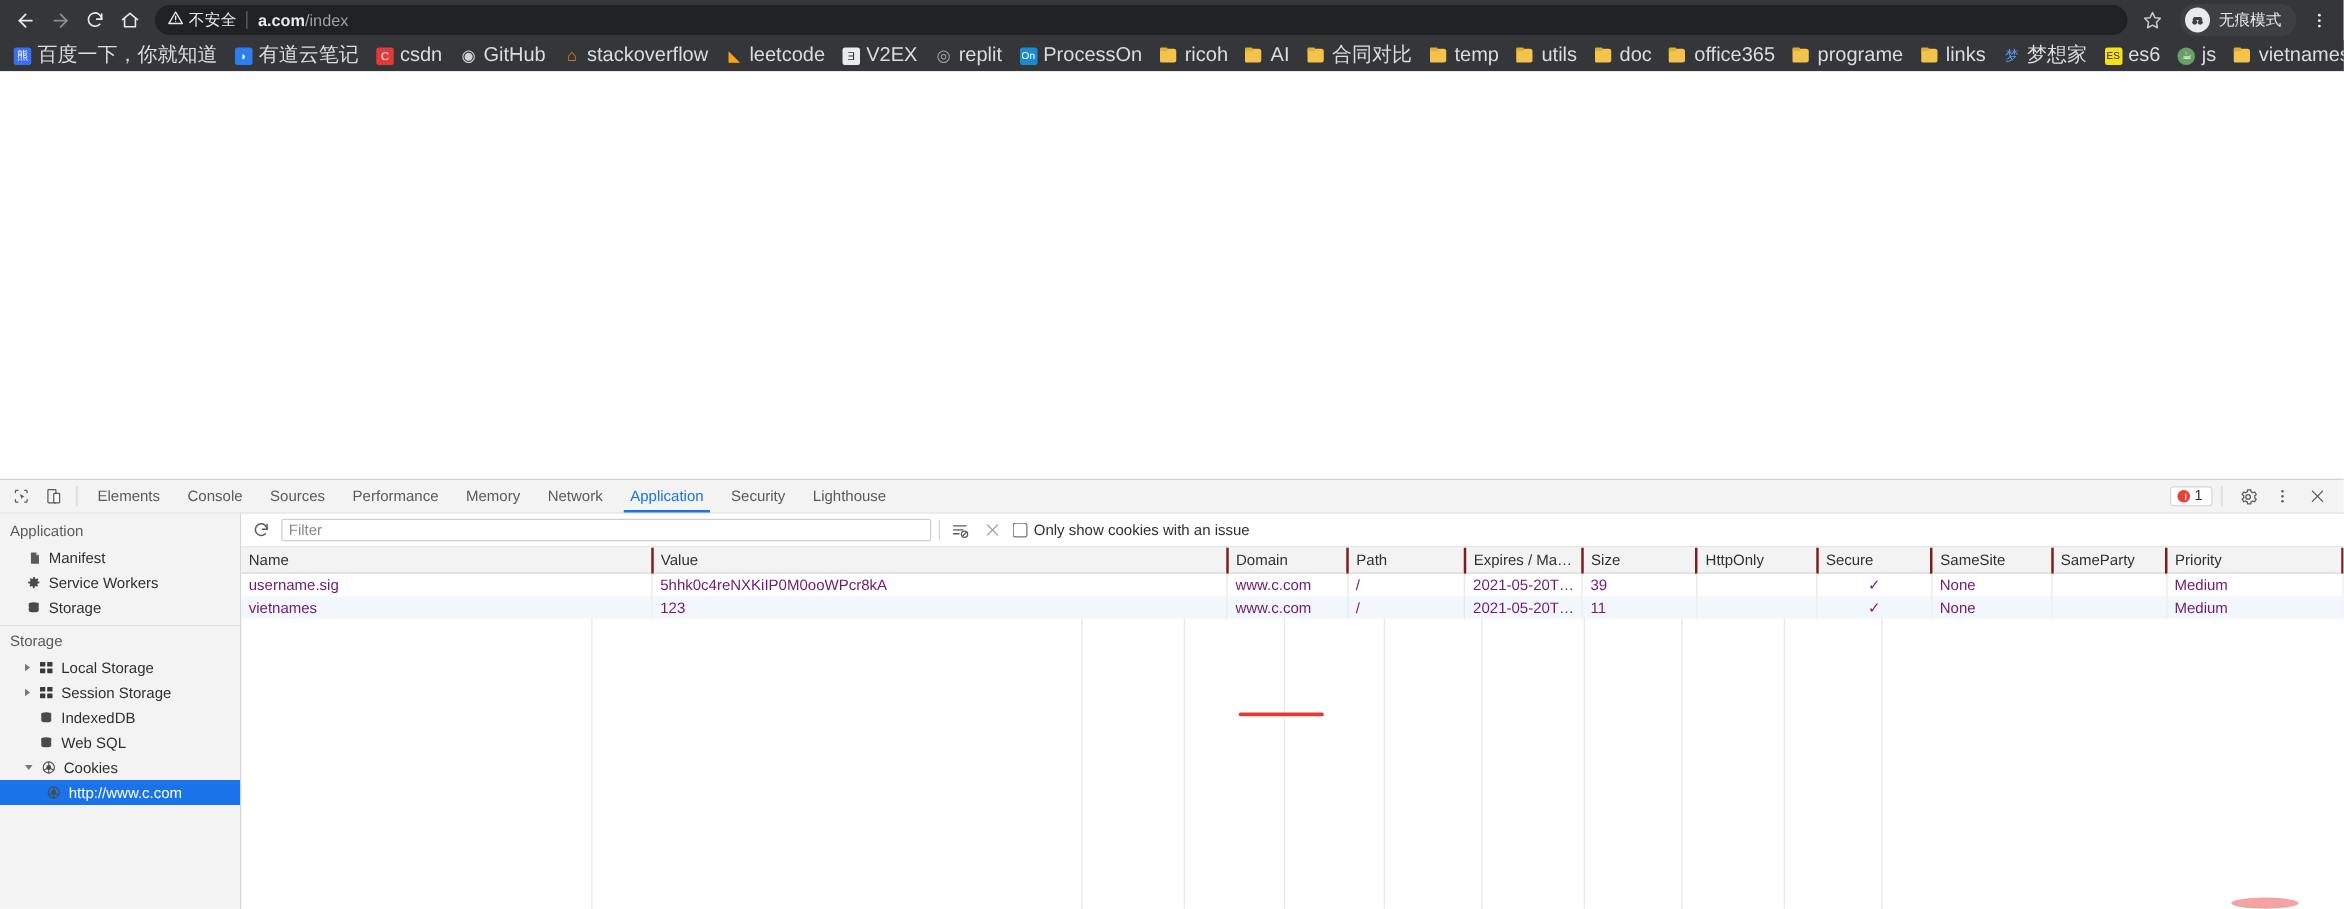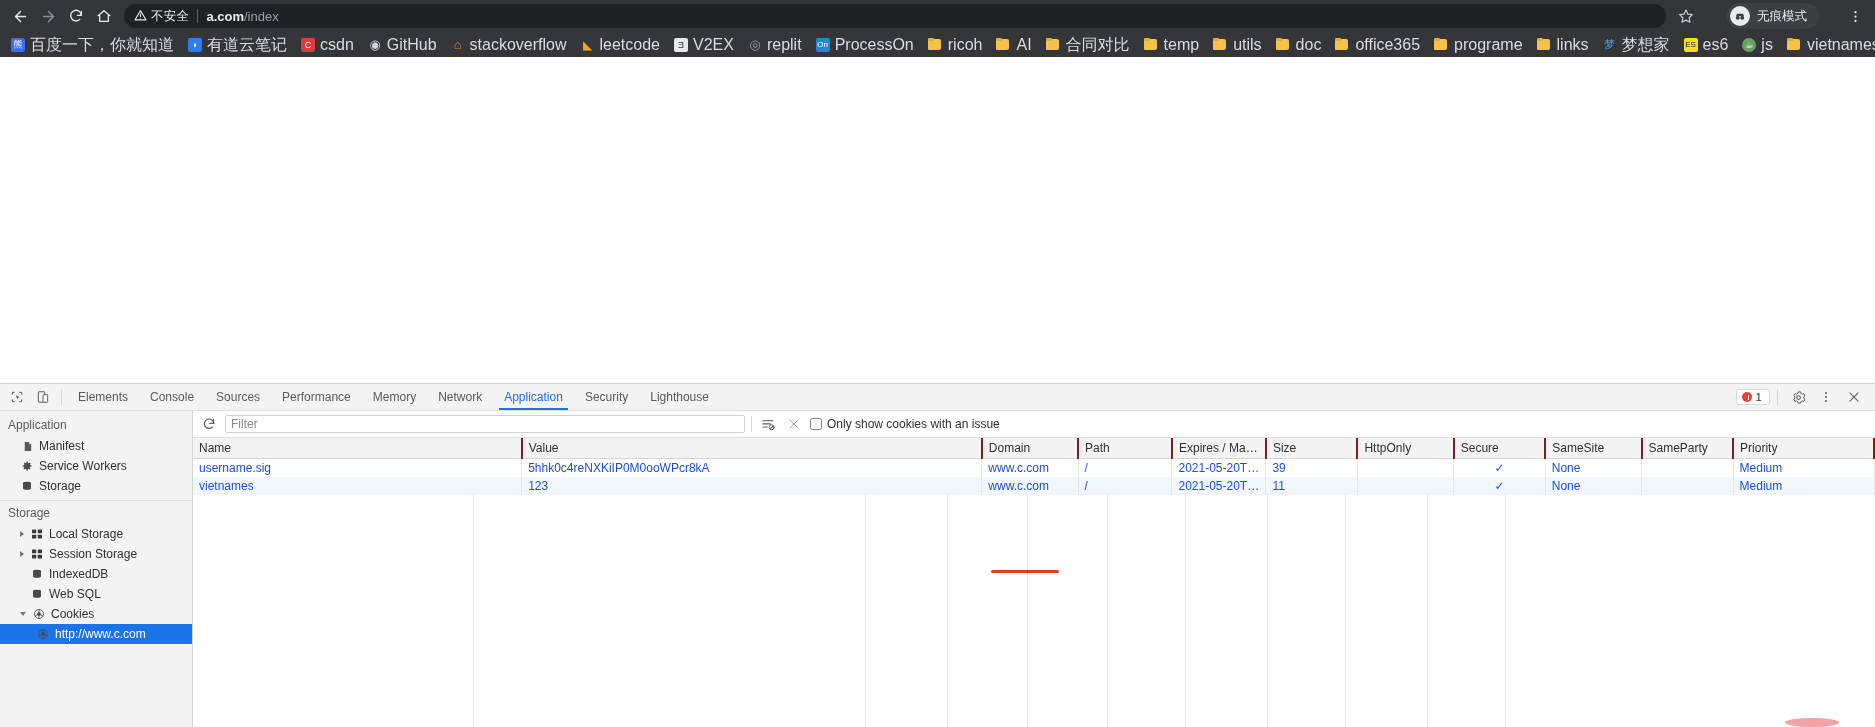--- a/index.html
+++ b/index.html
@@ -33,21 +33,21 @@
     flex: 1 1 auto; min-width: 0; position: relative;
   }
   #security-chip { display: flex; align-items: center; gap: 4px; flex: 0 0 auto; }
   #warn-icon { color: #e8eaed; font-size: 11px; line-height: 1; }
   #insecure-text { color: #e8eaed; font-size: 12.5px; letter-spacing: .3px; }
   #omnibox-sep { width: 1px; height: 14px; background: #5f6368; margin: 0 8px; flex:0 0 auto;}
   #url-text { font-size: 13px; white-space: nowrap; }
   #url-text .host { color: #e8eaed; font-weight: 700; }
   #url-text .path { color: #9aa0a6; }
 
-  #nav-right { display: flex; align-items: center; gap: 20px; flex: 0 0 auto; }
+  #nav-right { display: flex; align-items: center; gap: 2px; flex: 0 0 auto; }
   #incognito-pill {
     display: flex; align-items: center; gap: 7px;
     background: #3c4043; border-radius: 14px; height: 26px;
     padding: 0 12px 0 4px; margin-left: 6px; margin-right: 2px;
   }
   #incognito-avatar {
     width: 20px; height: 20px; border-radius: 50%;
     background: #e8eaed; display: flex; align-items: center; justify-content: center;
   }
   #incognito-label { color: #e8eaed; font-size: 12.5px; white-space: nowrap; }
@@ -168,21 +168,21 @@
   #cookie-table-wrap { flex:1 1 auto; overflow:hidden; position:relative; }
   table.cookies { border-collapse:collapse; width:100%; table-layout:fixed; font-size:12px; }
   table.cookies th {
     background:#f3f3f3; font-weight:normal; text-align:left;
     padding: 3px 6px; border-right:2px solid #7f1d1d;
     border-bottom:1px solid #d6d6d6; color:#303030; font-size:12px;
     height:18px; white-space:nowrap; overflow:hidden; text-overflow:ellipsis;
     cursor:pointer;
   }
   table.cookies td {
-    padding: 2px 6px; border-right:1px solid #e8e8e8; color:#1d4ed8;
+    padding: 2px 6px; border-right:1px solid #e8e8e8; color:#701a75;
     height:16px; white-space:nowrap; overflow:hidden; text-overflow:ellipsis;
     font-size:12px;
   }
   table.cookies tr.row-odd td { background:#fff; }
   table.cookies tr.row-even td { background:#f2f7fd; }
   td.num { text-align:left;margin-left:20px; }
   td.ctr { text-align:center; }
   #grid-fill { position:absolute; left:0; right:0; bottom:0; top:0; pointer-events:none; }
   .vline { position:absolute; top:0; bottom:0; width:1px; background:#e8e8e8; }
 

